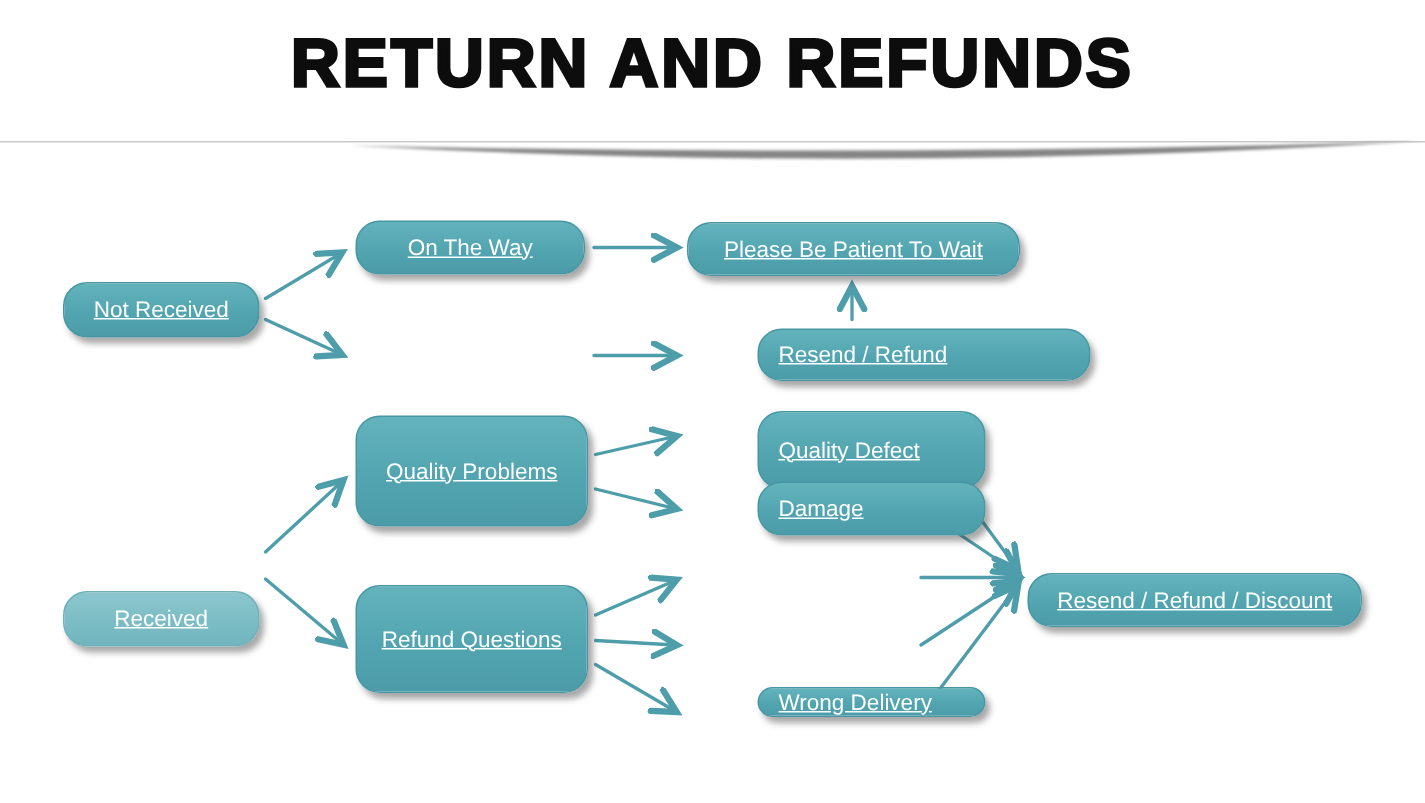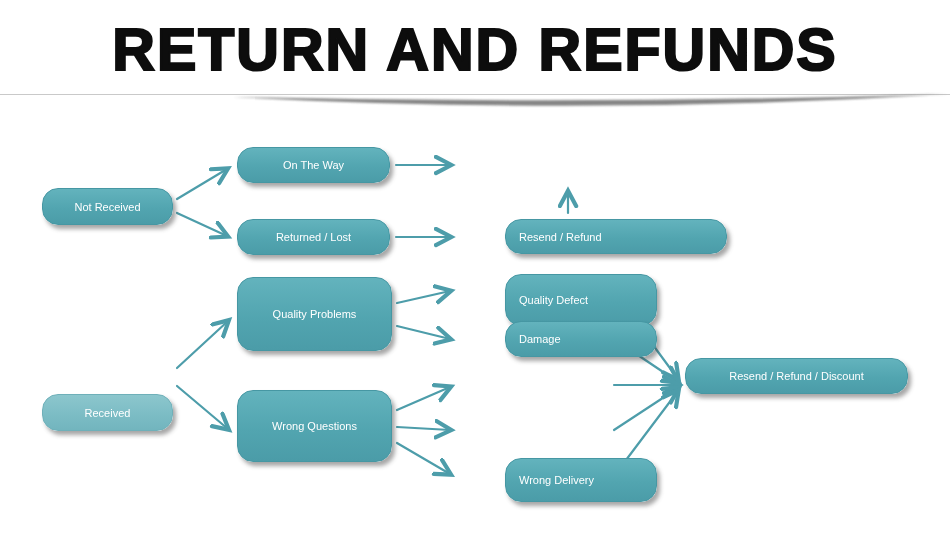--- a/index.html
+++ b/index.html
@@ -3,43 +3,44 @@
 <meta charset="utf-8">
 <style>
   html,body{margin:0;padding:0;background:#ffffff;}
   body{width:950px;height:535px;position:relative;overflow:hidden;
        font-family:"Liberation Sans", sans-serif;}
   .stage{position:absolute;left:0;top:0;width:950px;height:535px;}
 
   .title{
     position:absolute;left:0;top:16px;width:100%;
     text-align:center;
-    font-size:59px;font-weight:bold;letter-spacing:2px;
+    font-size:45px;font-weight:bold;letter-spacing:2px;
     color:#0d0d0d;
     -webkit-text-stroke:2.2px #0d0d0d;
   }
 
   .divider-line{
     position:absolute;left:0;top:94px;width:950px;height:0;
     border-top:1px solid #c9c9c9;
   }
 
   .edges{position:absolute;left:0;top:0;pointer-events:none;}
 
   .node{
     position:absolute;
     background:linear-gradient(180deg,#63b3bd 0%,#52a5b0 55%,#4b9ca8 100%);
     border:1px solid #4697a3;
     border-radius:16px;
     box-shadow:3px 4px 4px rgba(60,60,60,0.45);
     color:#ffffff;
-    font-size:11px;
+    font-size:15px;
     display:flex;align-items:center;justify-content:center;
     box-sizing:border-box;
     white-space:nowrap;
+    text-decoration:underline;
   }
   .node.left{justify-content:flex-start;padding-left:13px;margin-left:47px;}
   .node.light{
     background:linear-gradient(180deg,#8cc6cd 0%,#7bbcc4 60%,#72b5be 100%);
     border-color:#6fb0b9;
     margin-top:35px;
   }
 </style>
 </head>
 <body>
@@ -83,34 +84,34 @@
       <line x1="614" y1="385" x2="678" y2="385" marker-end="url(#ah)"></line>
       <line x1="614" y1="430" x2="678" y2="388" marker-end="url(#ah)"></line>
       <line x1="614" y1="476" x2="678" y2="391" marker-end="url(#ah)"></line>
     </g>
   </svg>
 
   <div class="node" style="left:42px;top:188px;width:131px;height:37px">Not Received</div>
 
   <div class="node" style="left:237px;top:147px;width:153px;height:36px">On The Way</div>
 
+  <div class="node" style="left:458px;top:148px;width:222px;height:36px">Please Be Patient To Wait</div>
 
-  <div class="node" style="left:237px;top:219px;width:153px;height:36px">Returned / Lost</div>
 
   <div class="node left" style="left:458px;top:219px;width:222px;height:35px">Resend / Refund</div>
 
   <div class="node light" style="left:42px;top:359px;width:131px;height:37px">Received</div>
 
   <div class="node" style="left:237px;top:277px;width:155px;height:74px">Quality Problems</div>
 
-  <div class="node" style="left:237px;top:390px;width:155px;height:72px">Wrong Questions</div>
+  <div class="node" style="left:237px;top:390px;width:155px;height:72px">Refund Questions</div>
 
   <div class="node left" style="left:458px;top:274px;width:152px;height:52px">Quality Defect</div>
 
   <div class="node left" style="left:458px;top:321px;width:152px;height:36px">Damage</div>
 
 
 
-  <div class="node left" style="left:458px;top:458px;width:152px;height:44px">Wrong Delivery</div>
+  <div class="node left" style="left:458px;top:458px;width:152px;height:20px">Wrong Delivery</div>
 
-  <div class="node" style="left:685px;top:358px;width:223px;height:36px">Resend / Refund / Discount</div>
+  <div class="node" style="left:685px;top:382px;width:223px;height:36px">Resend / Refund / Discount</div>
 
 </div>
 
 </body></html>

